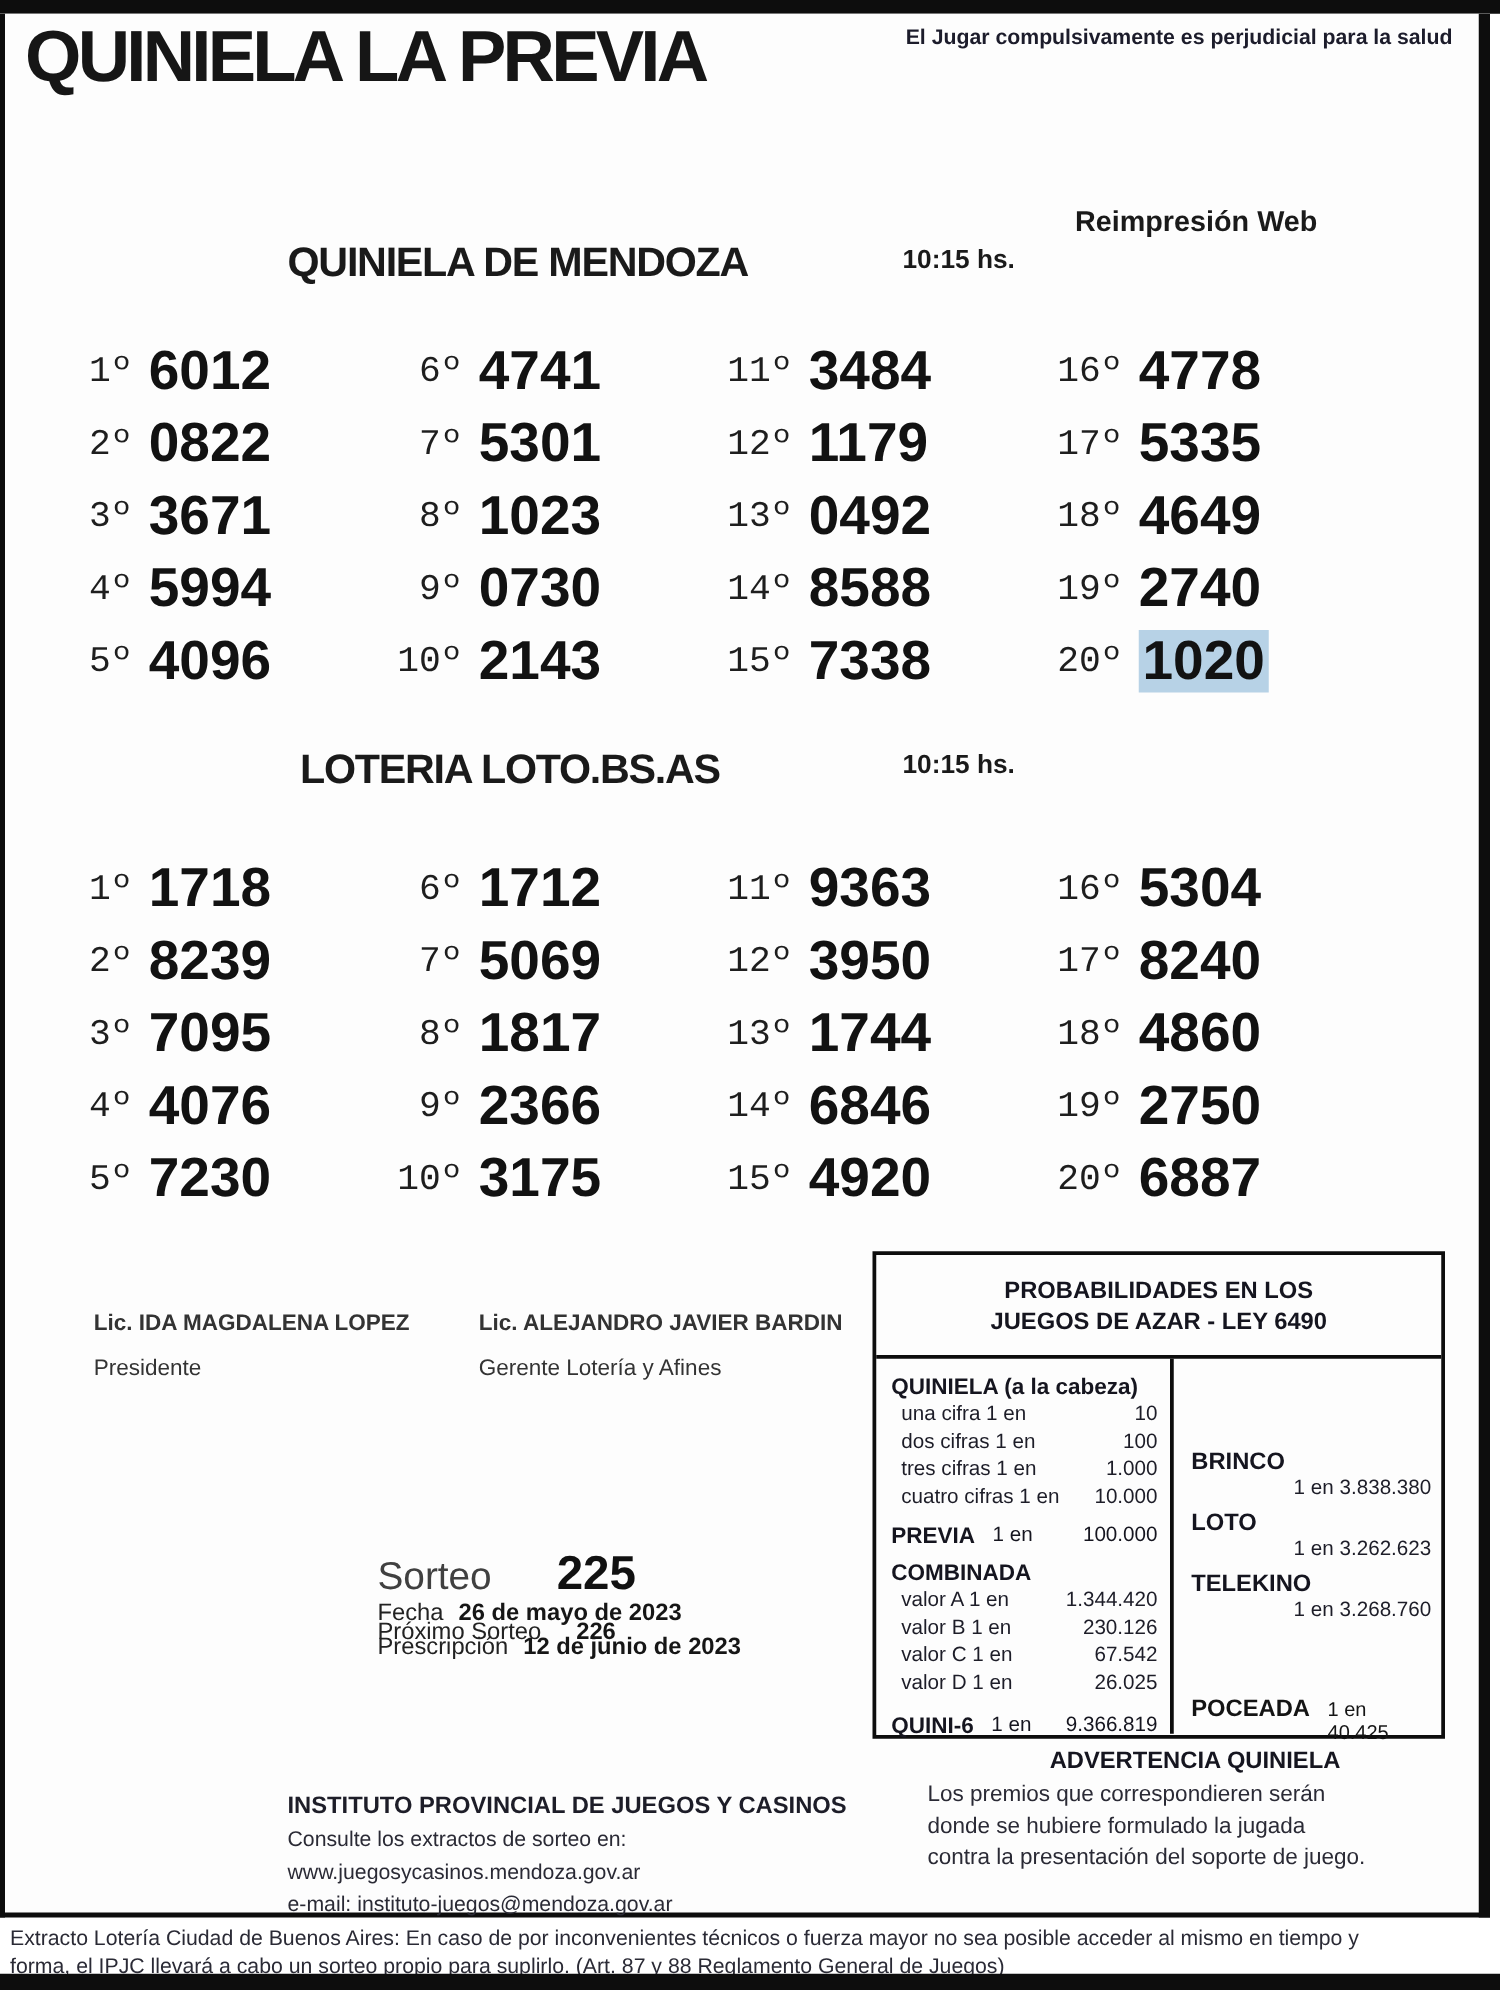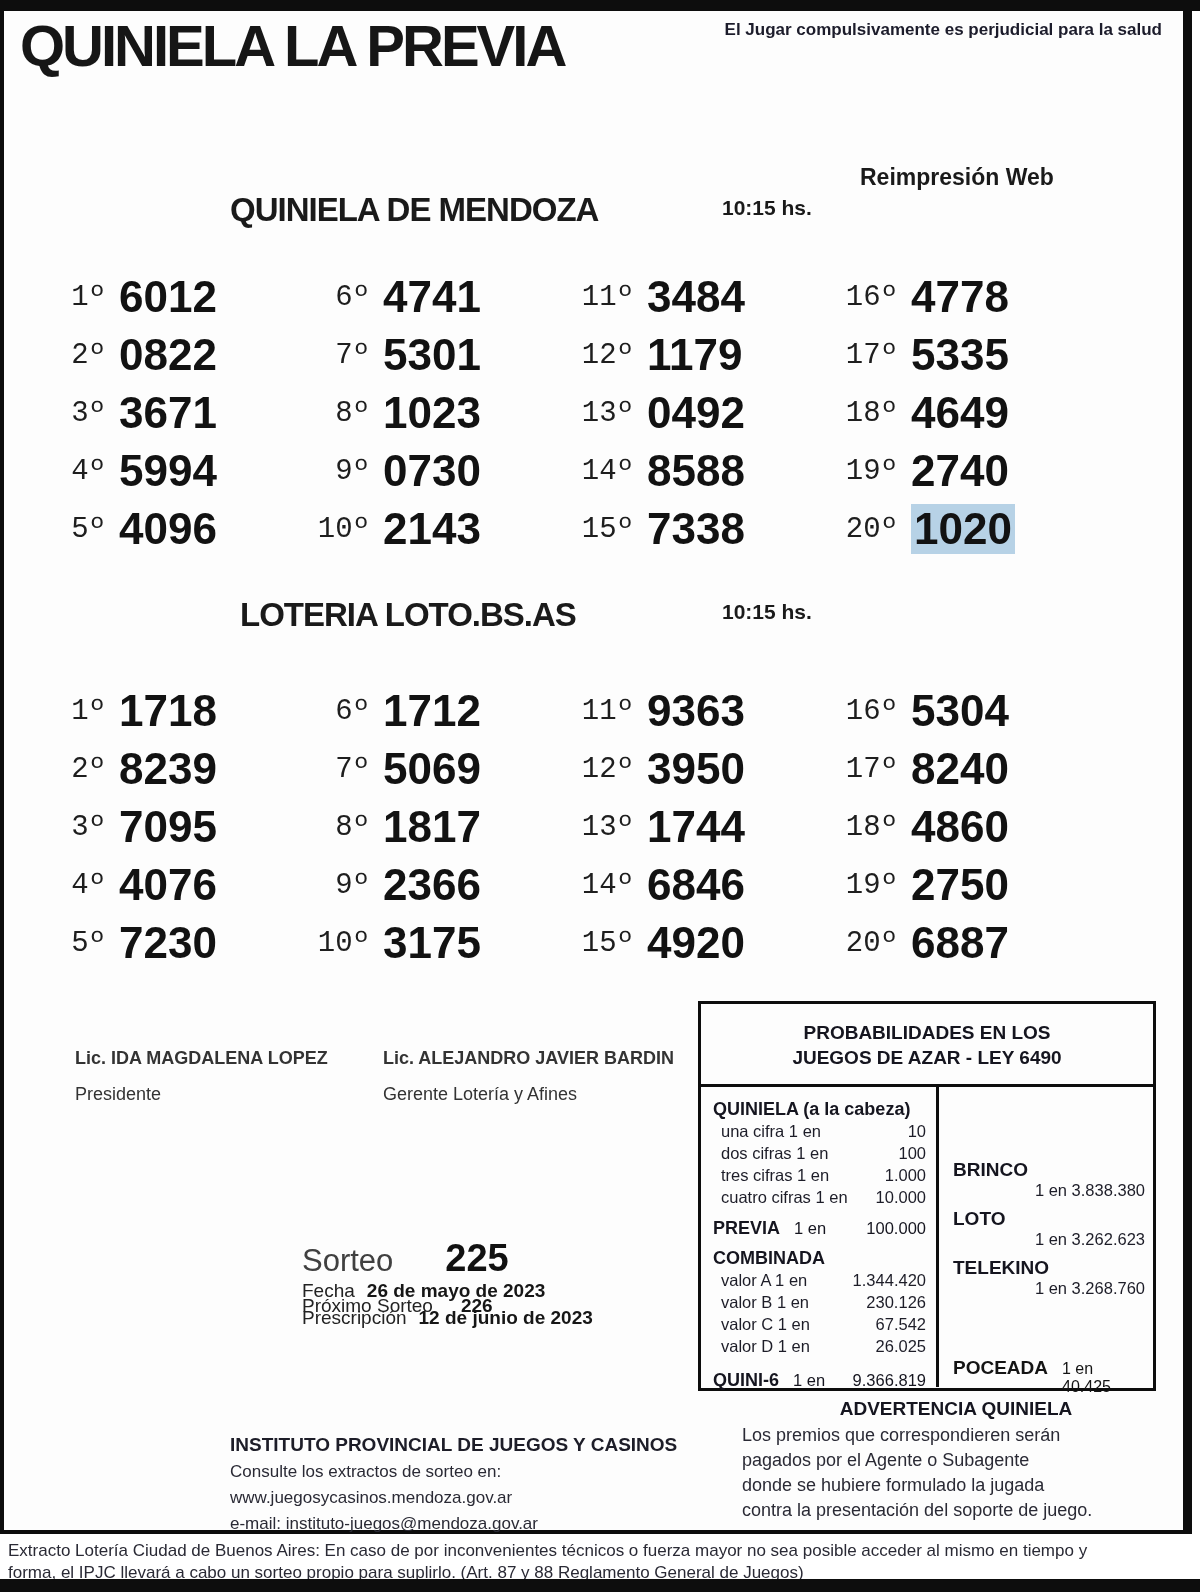--- a/index.html
+++ b/index.html
@@ -355,21 +355,20 @@
 <div class="abs institute">
   <div class="inst-name">INSTITUTO PROVINCIAL DE JUEGOS Y CASINOS</div>
   <div class="inst-line">Consulte los extractos de sorteo en:</div>
   <div class="inst-line">www.juegosycasinos.mendoza.gov.ar</div>
   <div class="inst-line"><span>e-mail:  </span> <span>instituto-juegos@mendoza.gov.ar</span></div>
 </div>
 
 <div class="abs advert">
   <div class="advert-title">ADVERTENCIA QUINIELA</div>
   <div class="advert-line">Los premios que correspondieren serán</div>
-  <div class="advert-line">pagados por el Agente o Subagente</div>
   <div class="advert-line">donde se hubiere formulado la jugada</div>
   <div class="advert-line">contra la presentación del soporte de juego.</div>
 </div>
 
 <div class="abs footer">
   <div>Extracto Lotería Ciudad de Buenos Aires: En caso de por inconvenientes técnicos o fuerza mayor no sea posible acceder al mismo en tiempo y</div>
   <div>forma, el IPJC llevará a cabo un sorteo propio para suplirlo. (Art. 87 y 88 Reglamento General de Juegos)</div>
 </div>
 
 <div class="bottom-bar"></div>

